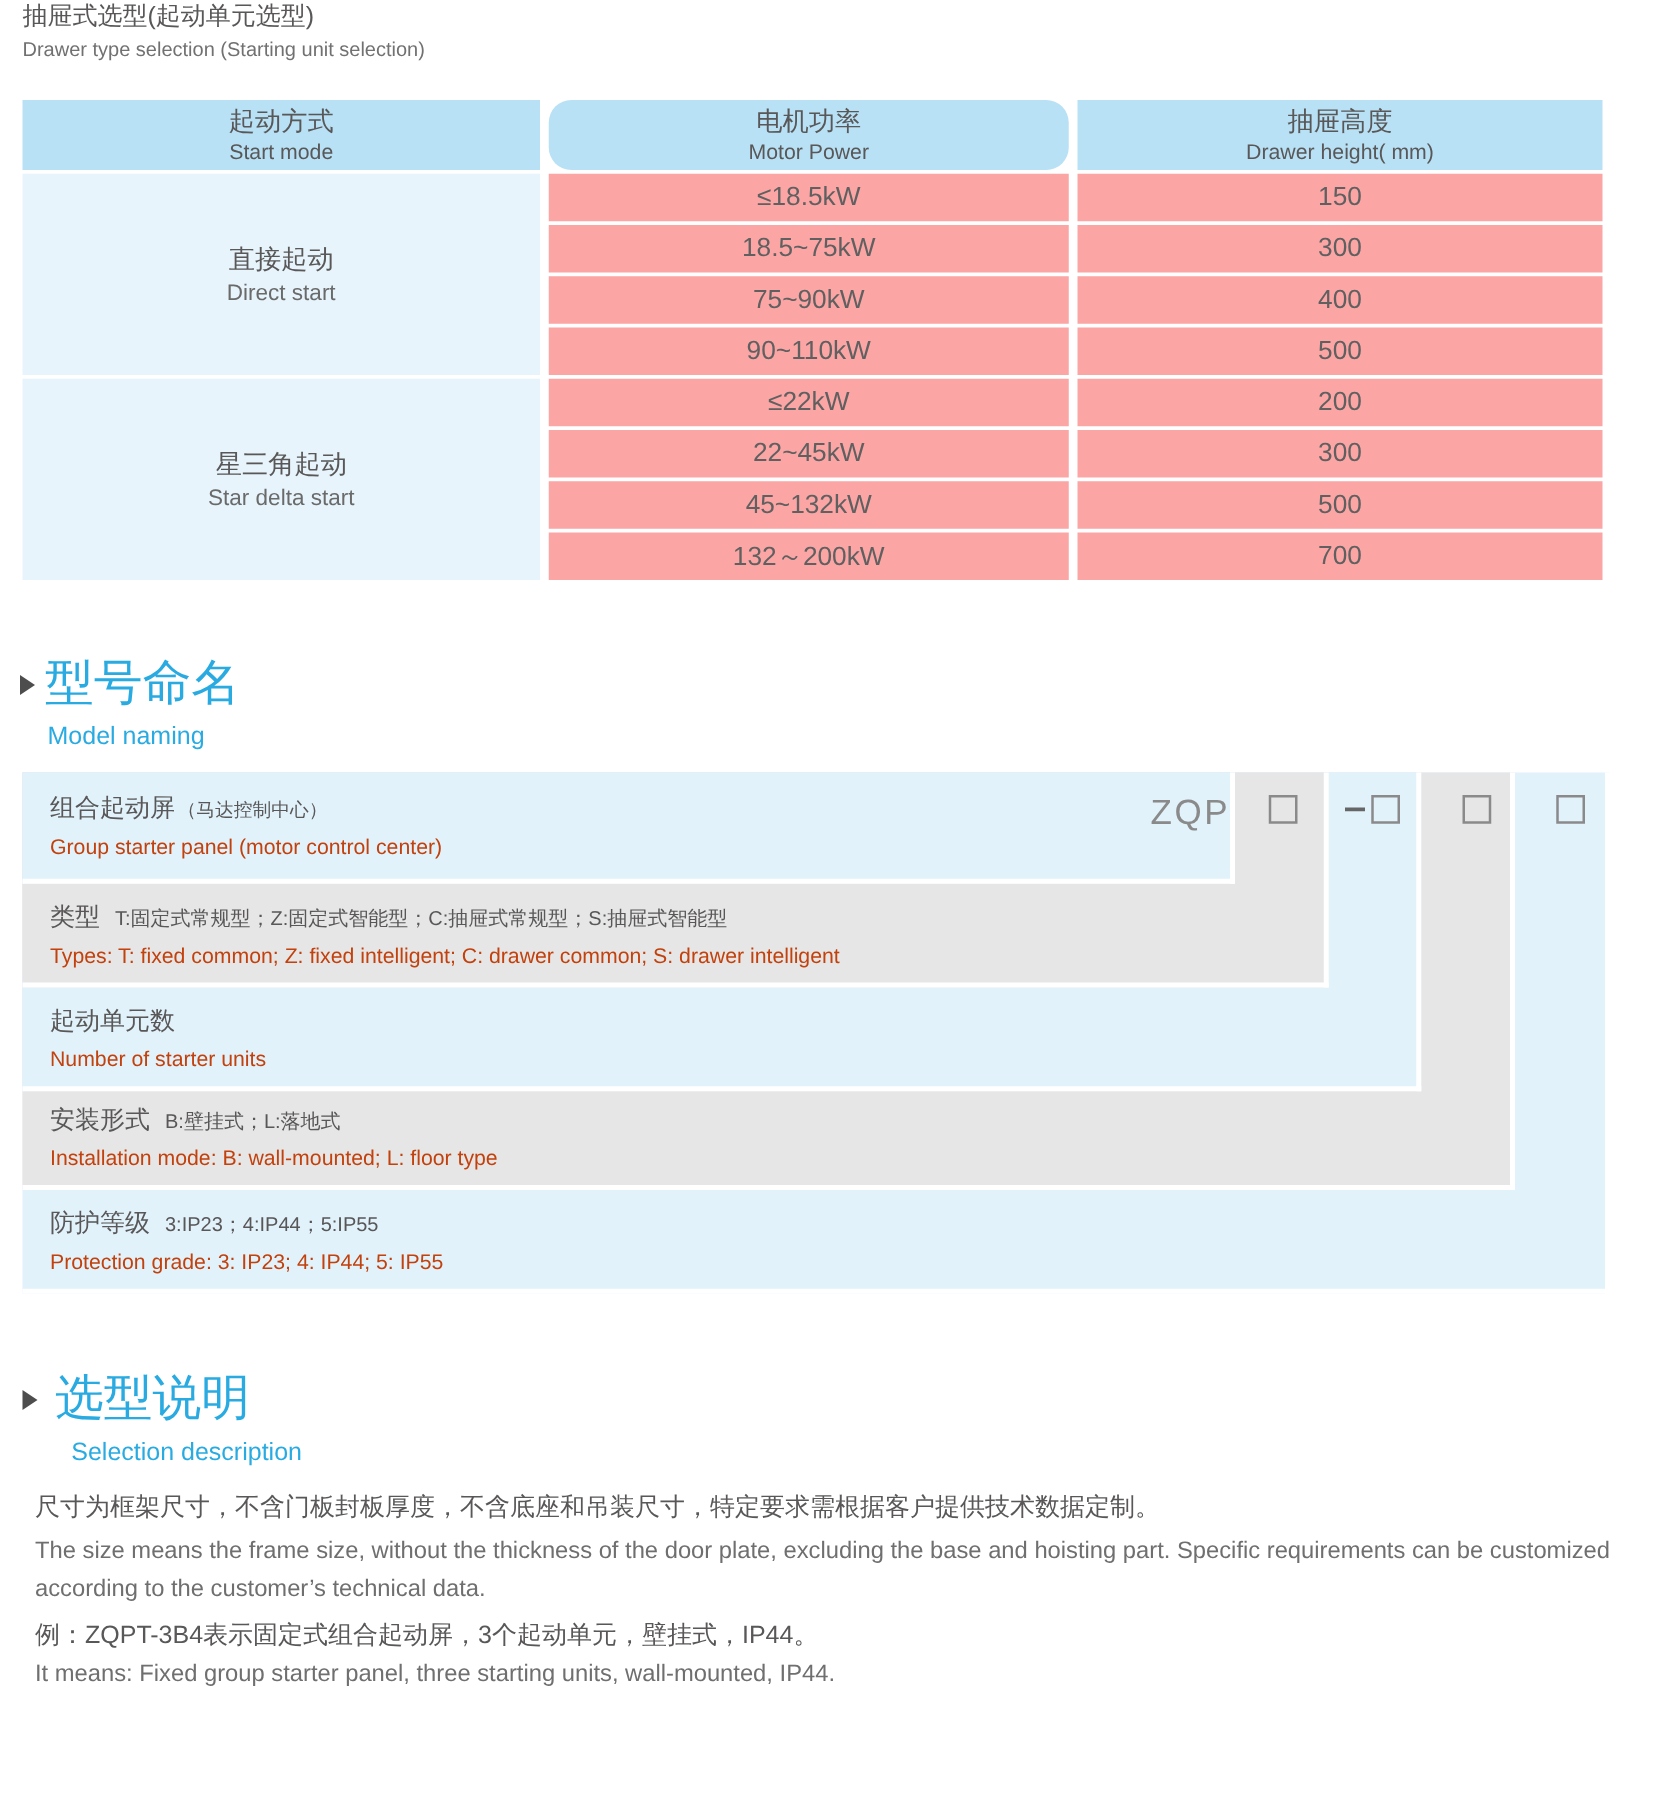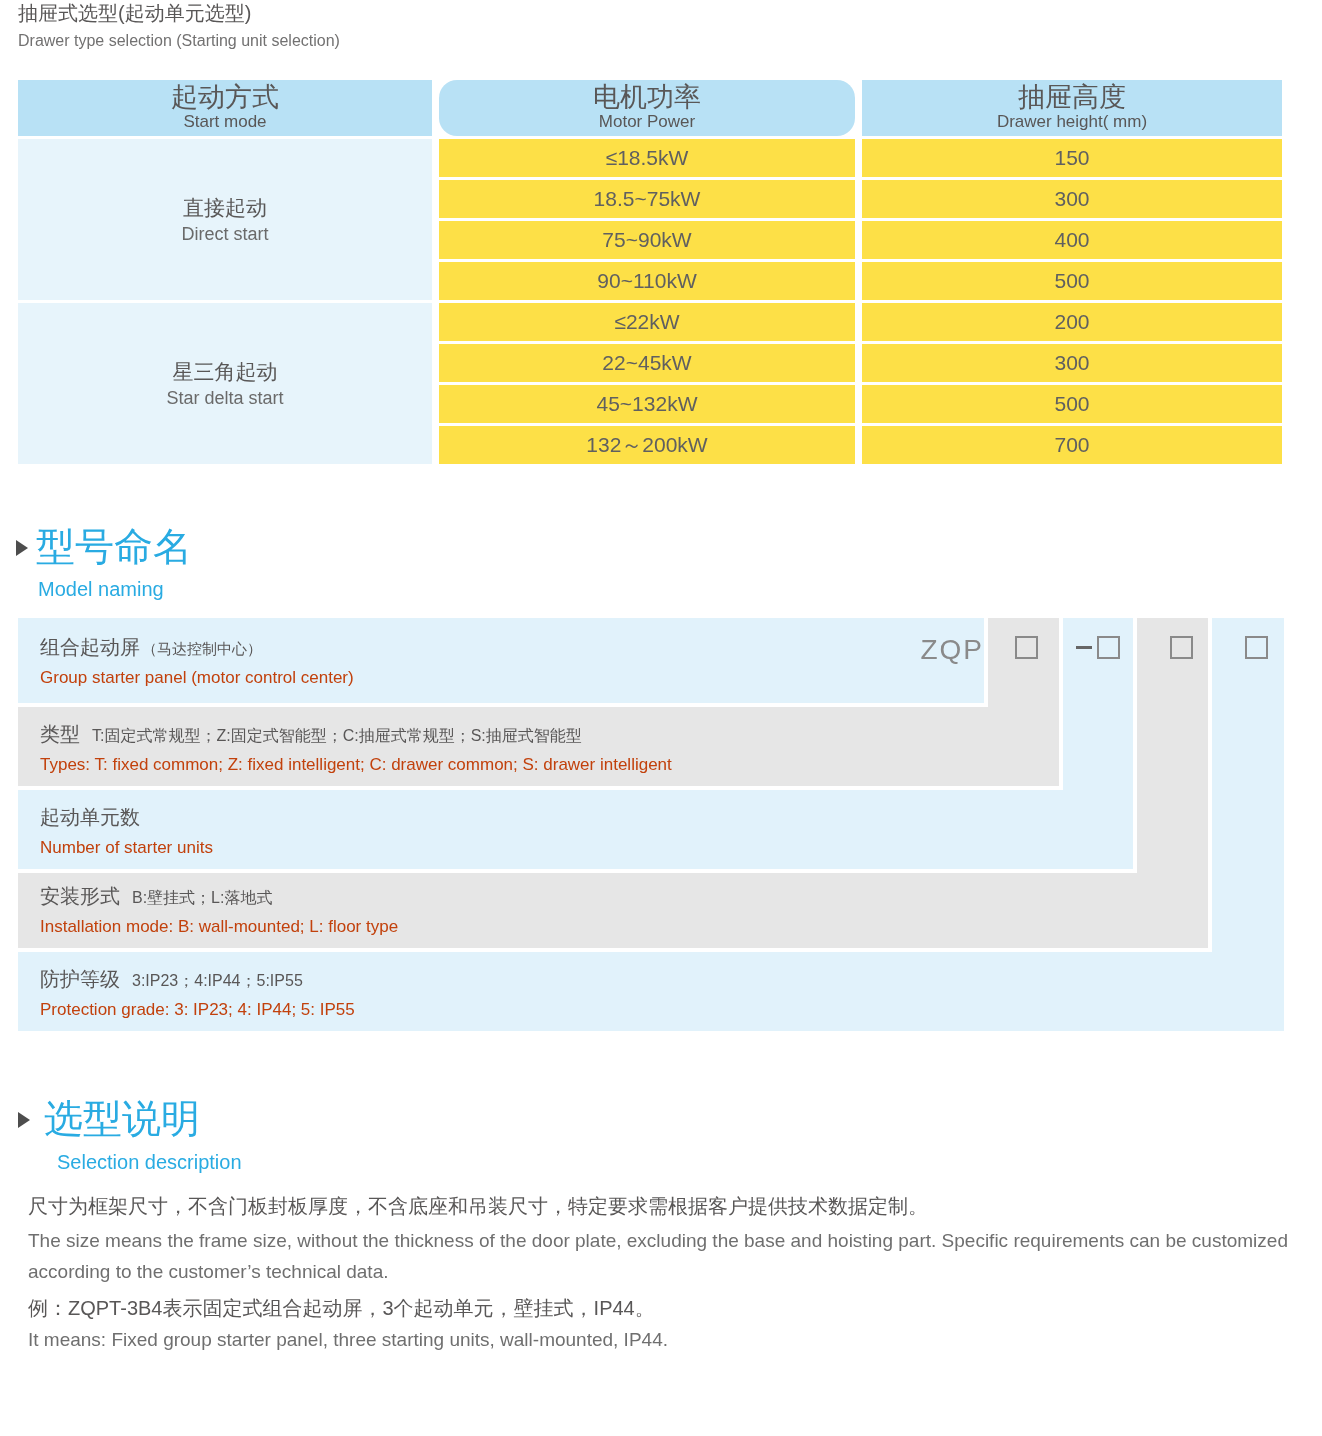--- a/index.html
+++ b/index.html
@@ -9,26 +9,26 @@
   
   .doc-title { position:absolute; left:18px; top:0; }
   .doc-title .cn { font-size:20px; color:#595757; line-height:26px; }
   .doc-title .en { font-size:16px; color:#727171; line-height:22px; margin-top:4px; }
 
   
   .sel-table { position:absolute; left:18px; top:80px;
     display:grid; grid-template-columns:414px 416px 420px;
     grid-template-rows:56px repeat(8,38px); column-gap:7px; row-gap:3px; }
   .th { background:#b8e1f5; display:flex; flex-direction:column; align-items:center; justify-content:center; }
-  .th .cn { font-size:27px; color:#595757; line-height:27px; }
+  .th .cn { font-size:21px; color:#595757; line-height:27px; }
   .th .en { font-size:17px; color:#595757; line-height:21px; }
   .mode { background:#e7f4fb; display:flex; flex-direction:column; align-items:center; justify-content:center; }
   .mode .cn { font-size:21px; color:#595757; line-height:28px; }
   .mode .en { font-size:18px; color:#6a6a6a; line-height:24px; }
-  .cell { background:#fde047; display:flex; align-items:center; justify-content:center;
+  .cell { background:#fca5a5; display:flex; align-items:center; justify-content:center;
     font-size:21px; color:#606060; }
 
   
   .tri { position:absolute; width:0; height:0;
     border-top:8px solid transparent; border-bottom:8px solid transparent; border-left:12px solid #4d4d4d; }
   .sec-cn { position:absolute; font-size:39px; color:#29abe2; line-height:46px; }
   .sec-en { position:absolute; font-size:20px; color:#29abe2; line-height:24px; }
 
   
   .mn { position:absolute; left:18px; top:618px; width:1270px; height:417px; }

